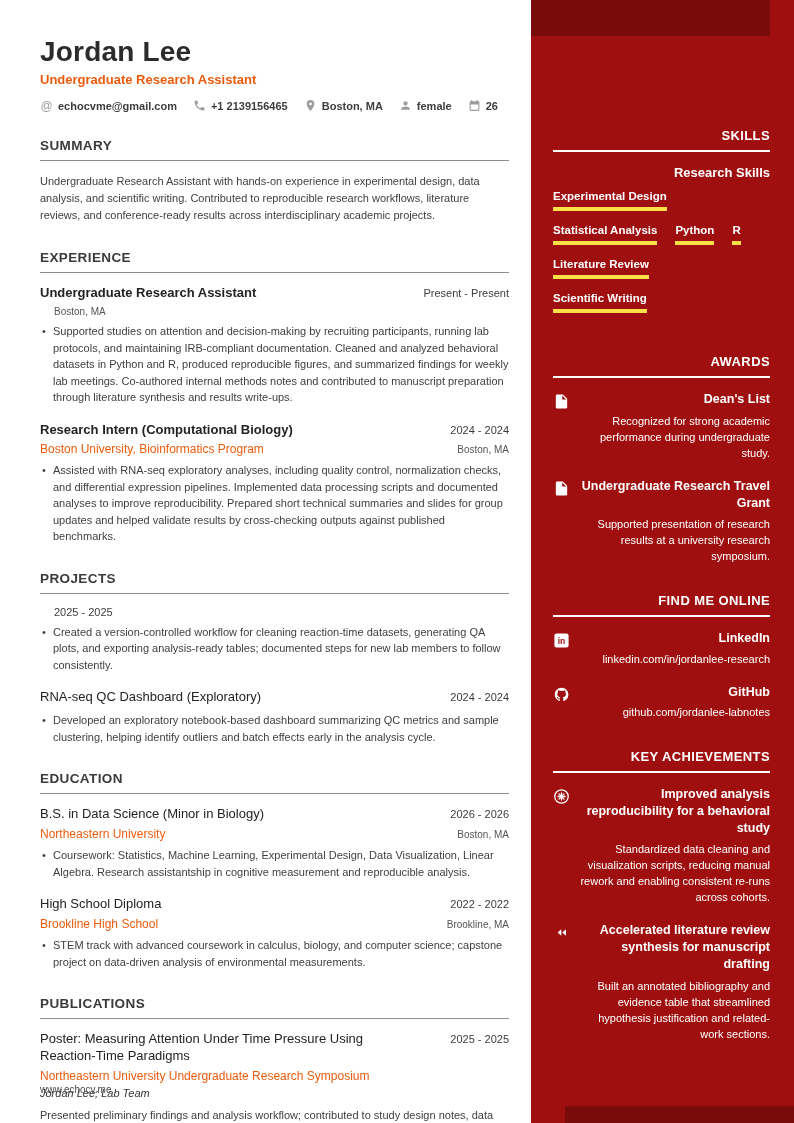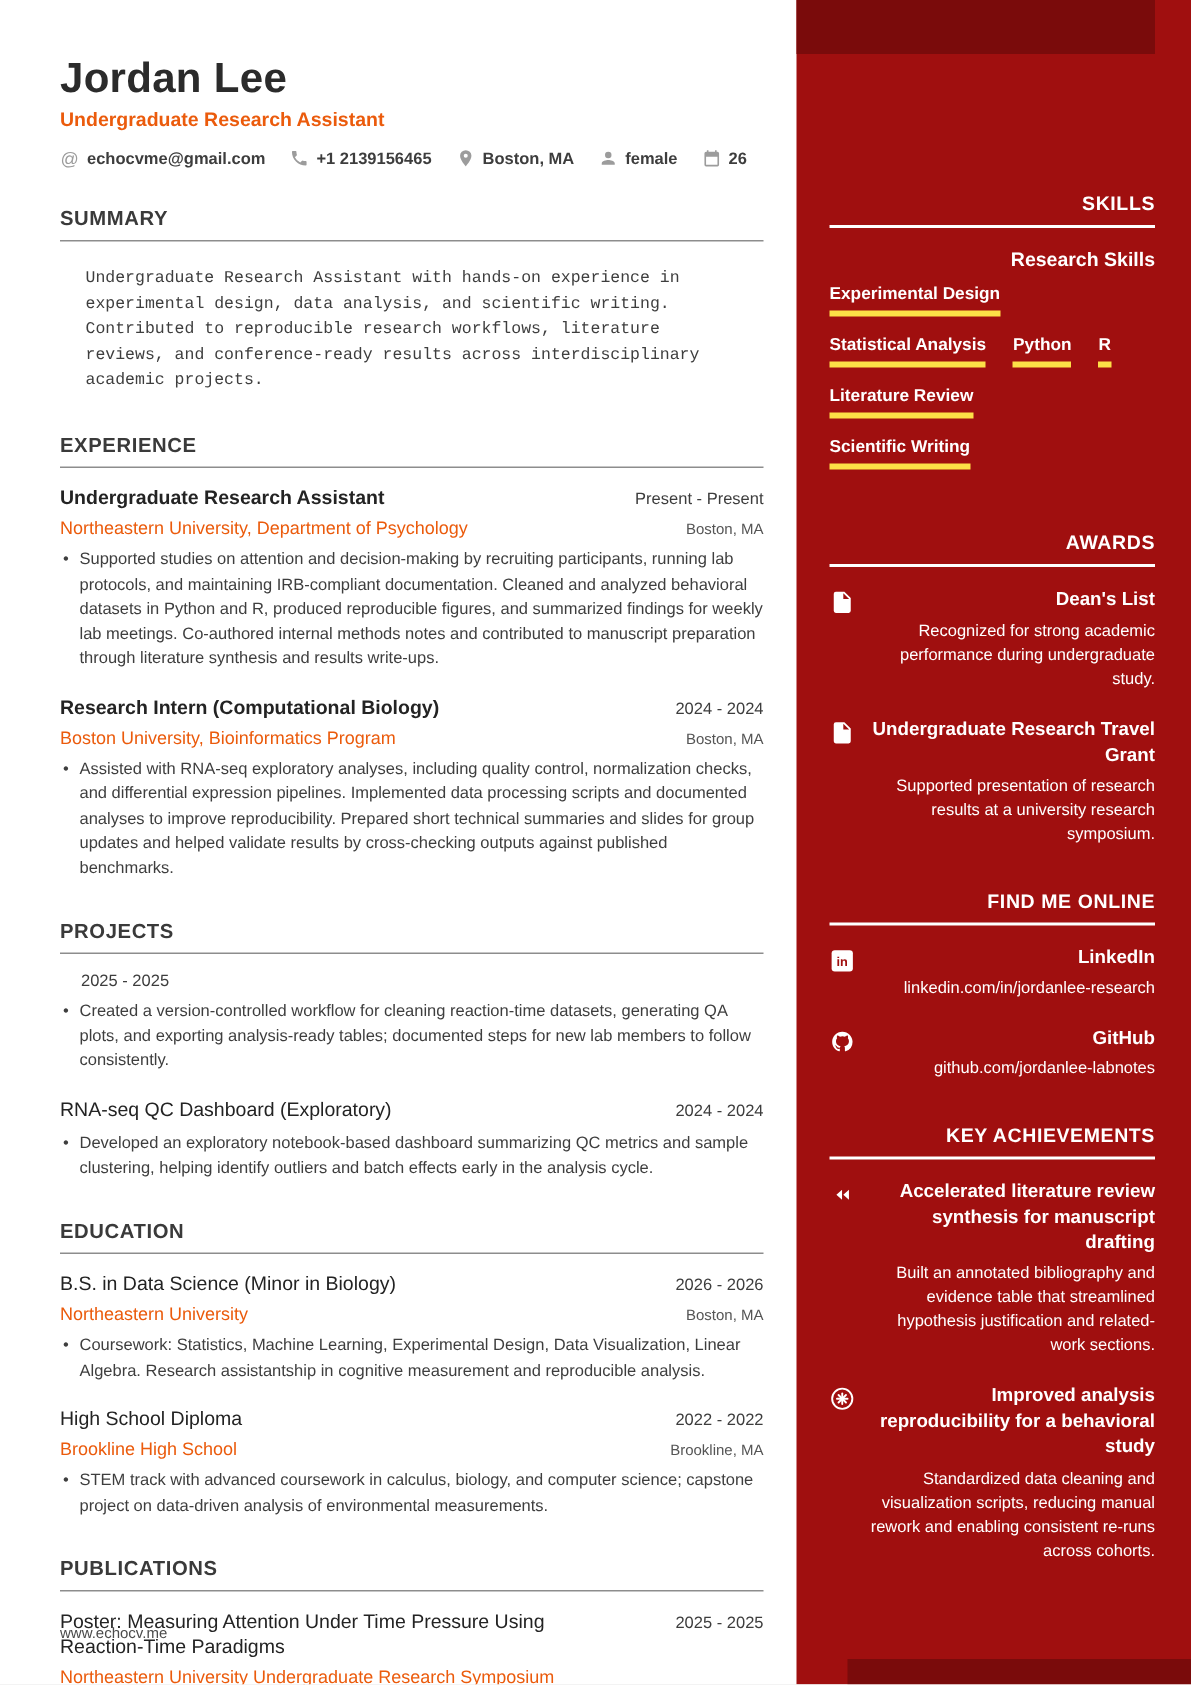--- a/index.html
+++ b/index.html
@@ -20,21 +20,21 @@
   .contact-item { display: inline-flex; align-items: center; gap: 5px; }
   .cicon { color: #9c9c9c; width: 13px; height: 13px; display: inline-flex; align-items: center; justify-content: center; font-size: 12px; font-weight: 400; }
   .cicon svg { width: 13px; height: 13px; fill: currentColor; }
 
   section.block { margin-top: 26px; }
   .section-title {
     font-size: 13.5px; color: #3a3a3a; font-weight: 700; letter-spacing: .4px;
     border-bottom: 1.5px solid #8d8d8d; padding-bottom: 7px; margin: 0 0 12px;
   }
 
-  .summary-text { font-size: 11px; line-height: 1.55; margin: 17px; color: #3e3e3e; font-family: Liberation Mono, monospace; }
+  .summary-text { font-size: 11px; line-height: 1.55; margin: 0; color: #3e3e3e; }
 
   .entry { margin-bottom: 16px; }
   .entry:last-child { margin-bottom: 4px; }
   .entry-head { display: flex; justify-content: space-between; align-items: baseline; }
   .entry-title { font-size: 13px; color: #232323; font-weight: 700; margin: 0; line-height: 1.3; }
   .entry-title.regular { font-weight: 400; }
   .dates { font-size: 11px; color: #3d3d3d; white-space: nowrap; margin-left: 14px; }
   .entry-sub { display: flex; justify-content: space-between; align-items: baseline; margin-top: 4px; }
   .org { color: #EB5B0C; font-size: 12px; }
   .loc { font-size: 10px; color: #555; white-space: nowrap; margin-left: 14px; }
@@ -127,21 +127,20 @@
 
     <section class="block">
       <h2 class="section-title">EXPERIENCE</h2>
 
       <article class="entry">
         <div class="entry-head">
           <h3 class="entry-title">Undergraduate Research Assistant</h3>
           <span class="dates">Present - Present</span>
         </div>
         <div class="entry-sub">
-          <span class="org">Northeastern University, Department of Psychology</span>
           <span class="loc">Boston, MA</span>
         </div>
         <ul class="bullets">
           <li>Supported studies on attention and decision-making by recruiting participants, running lab protocols, and maintaining IRB-compliant documentation. Cleaned and analyzed behavioral datasets in Python and R, produced reproducible figures, and summarized findings for weekly lab meetings. Co-authored internal methods notes and contributed to manuscript preparation through literature synthesis and results write-ups.</li>
         </ul>
       </article>
 
       <article class="entry">
         <div class="entry-head">
           <h3 class="entry-title">Research Intern (Computational Biology)</h3>
@@ -304,41 +303,41 @@
         </div>
       </div>
     </section>
 
     <section class="side-section">
       <h2 class="side-title">KEY ACHIEVEMENTS</h2>
 
       <div class="side-item">
         <span class="side-icon">
           <svg viewBox="0 0 24 24">
-              <path fill="#ffffff" d="M11.8 7.3 6.5 12l5.3 4.7V7.3zm6.5 0L13 12l5.3 4.7V7.3z"></path>
-            </svg>
-        </span>
-        <div class="side-body">
-          <h3 class="side-item-title">Accelerated literature review synthesis for manuscript drafting</h3>
-          <p class="side-item-desc">Built an annotated bibliography and evidence table that streamlined hypothesis justification and related-work sections.</p>
-        </div>
-      </div>
-
-      <div class="side-item">
-        <span class="side-icon">
-          <svg viewBox="0 0 24 24">
               <circle cx="12" cy="12" r="9.5" fill="none" stroke="#ffffff" stroke-width="1.8"></circle>
               <g stroke="#ffffff" stroke-width="1.8" stroke-linecap="round">
                 <line x1="12" y1="7" x2="12" y2="17"></line>
                 <line x1="7" y1="12" x2="17" y2="12"></line>
                 <line x1="8.5" y1="8.5" x2="15.5" y2="15.5"></line>
                 <line x1="15.5" y1="8.5" x2="8.5" y2="15.5"></line>
               </g>
             </svg>
         </span>
         <div class="side-body">
           <h3 class="side-item-title">Improved analysis reproducibility for a behavioral study</h3>
           <p class="side-item-desc">Standardized data cleaning and visualization scripts, reducing manual rework and enabling consistent re-runs across cohorts.</p>
         </div>
       </div>
+
+      <div class="side-item">
+        <span class="side-icon">
+          <svg viewBox="0 0 24 24">
+              <path fill="#ffffff" d="M11.8 7.3 6.5 12l5.3 4.7V7.3zm6.5 0L13 12l5.3 4.7V7.3z"></path>
+            </svg>
+        </span>
+        <div class="side-body">
+          <h3 class="side-item-title">Accelerated literature review synthesis for manuscript drafting</h3>
+          <p class="side-item-desc">Built an annotated bibliography and evidence table that streamlined hypothesis justification and related-work sections.</p>
+        </div>
+      </div>
     </section>
   </aside>
 </div>
 
 </body></html>

